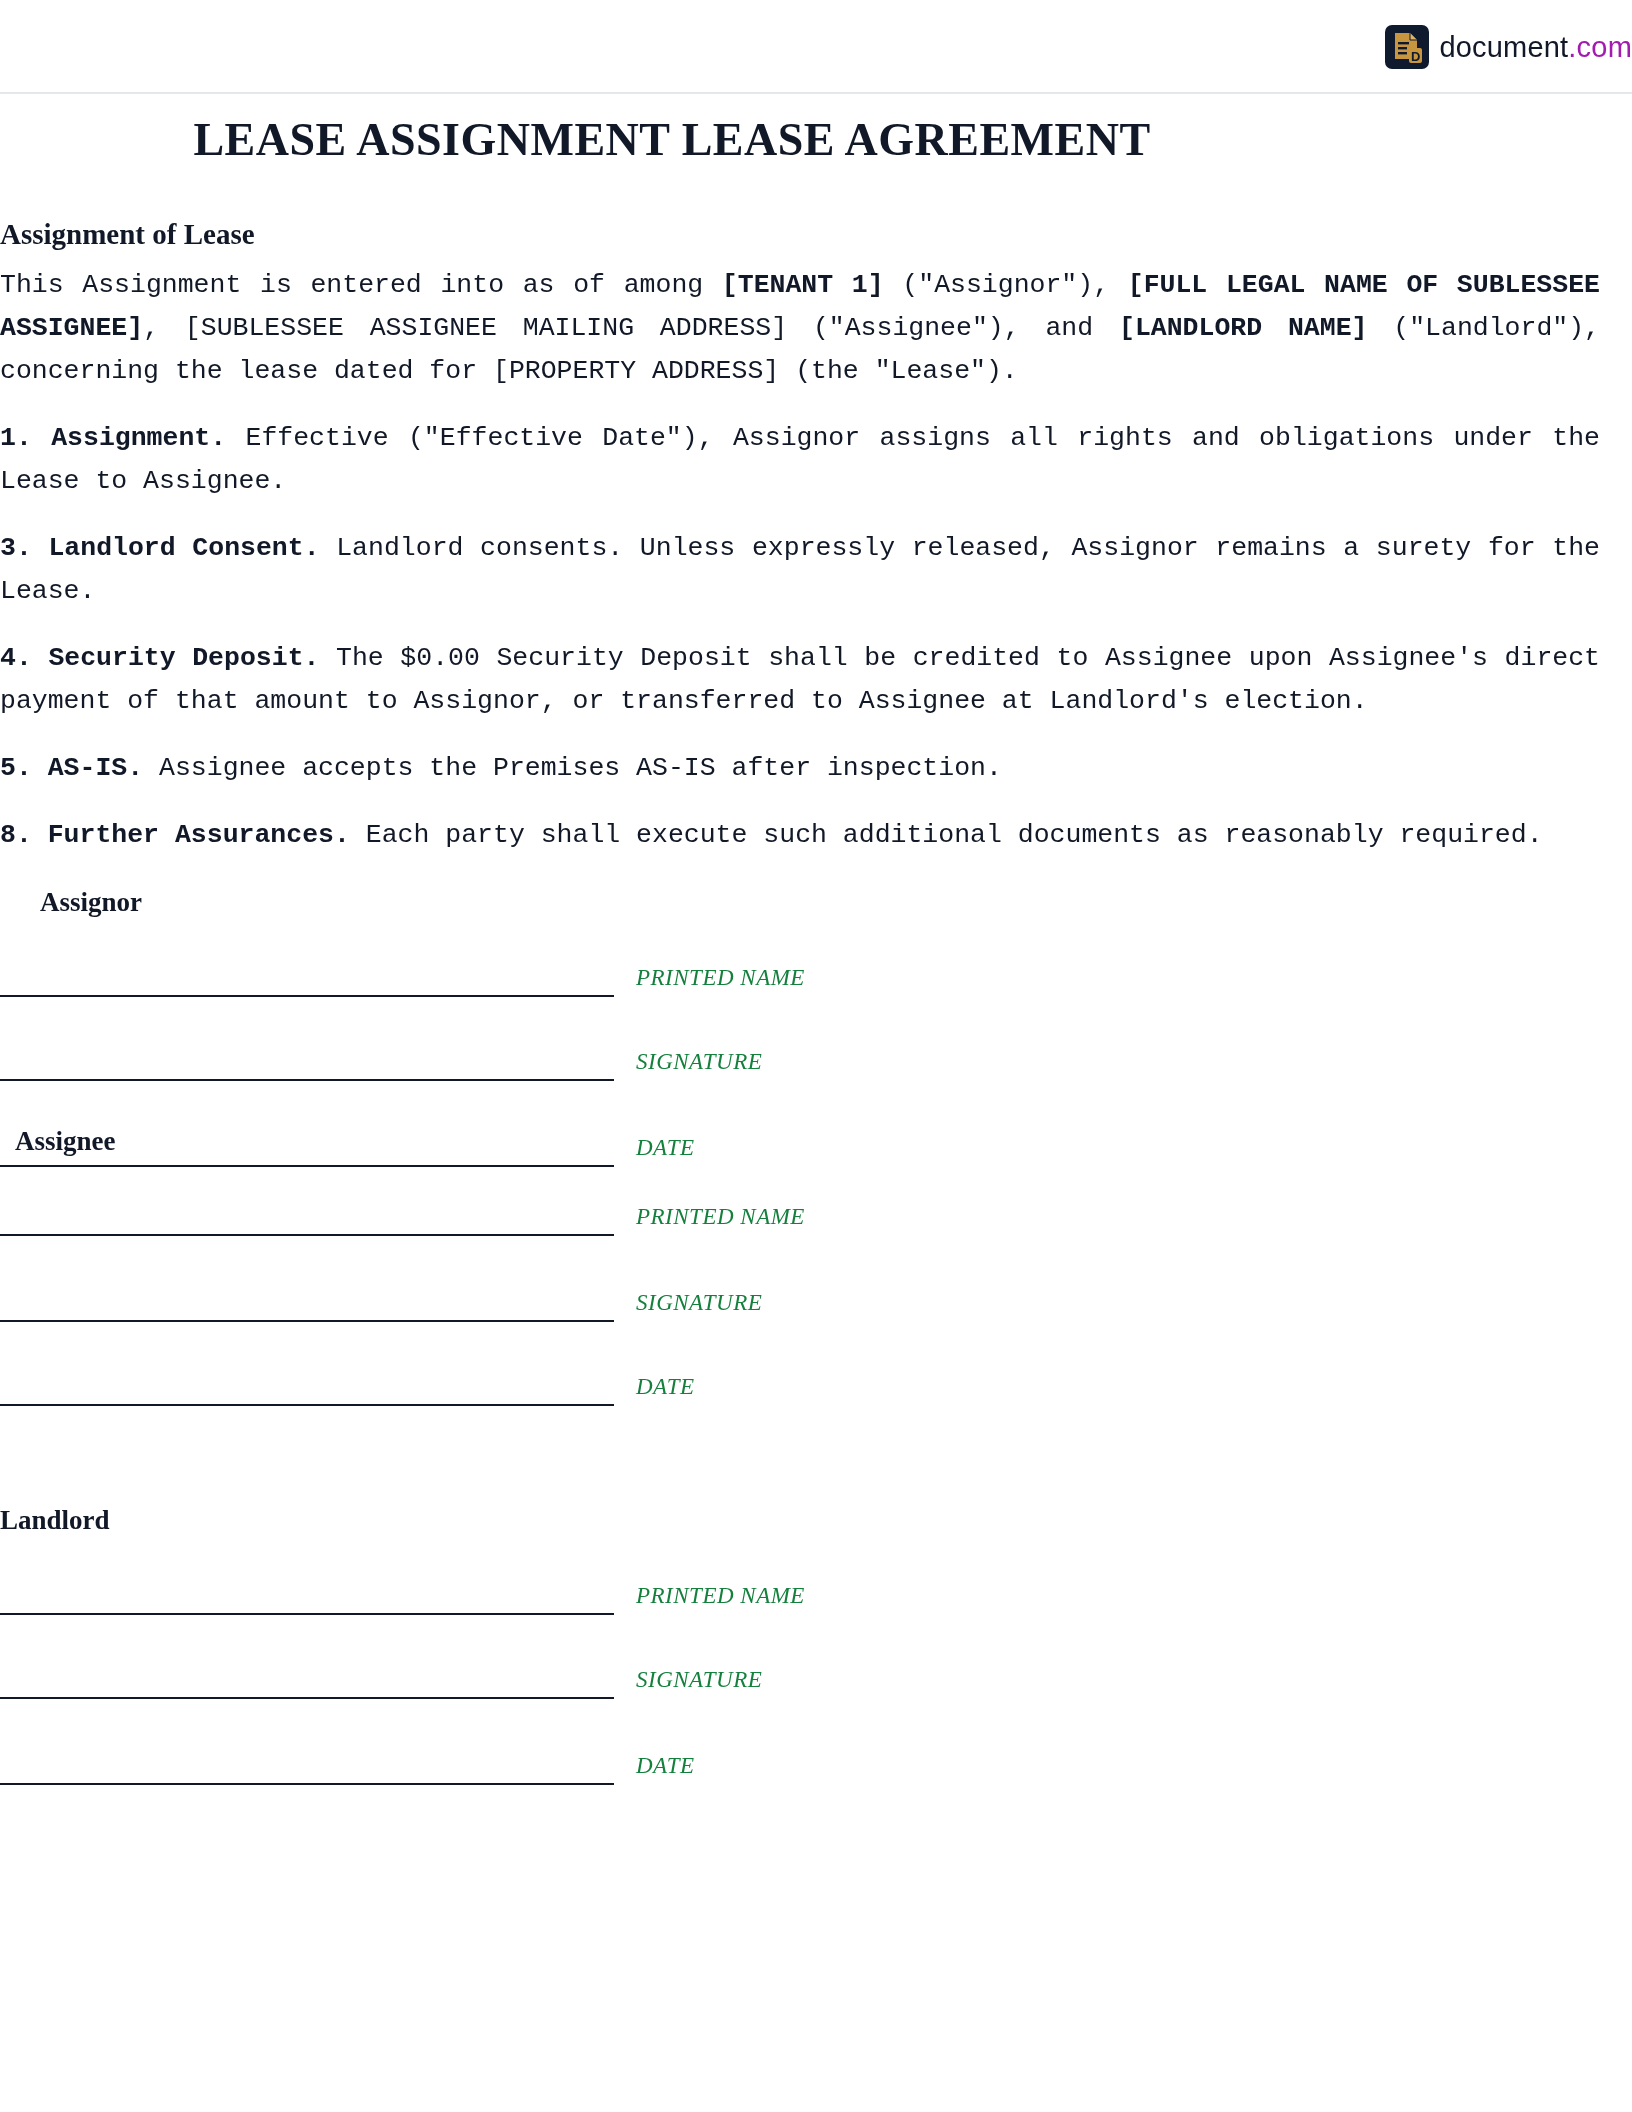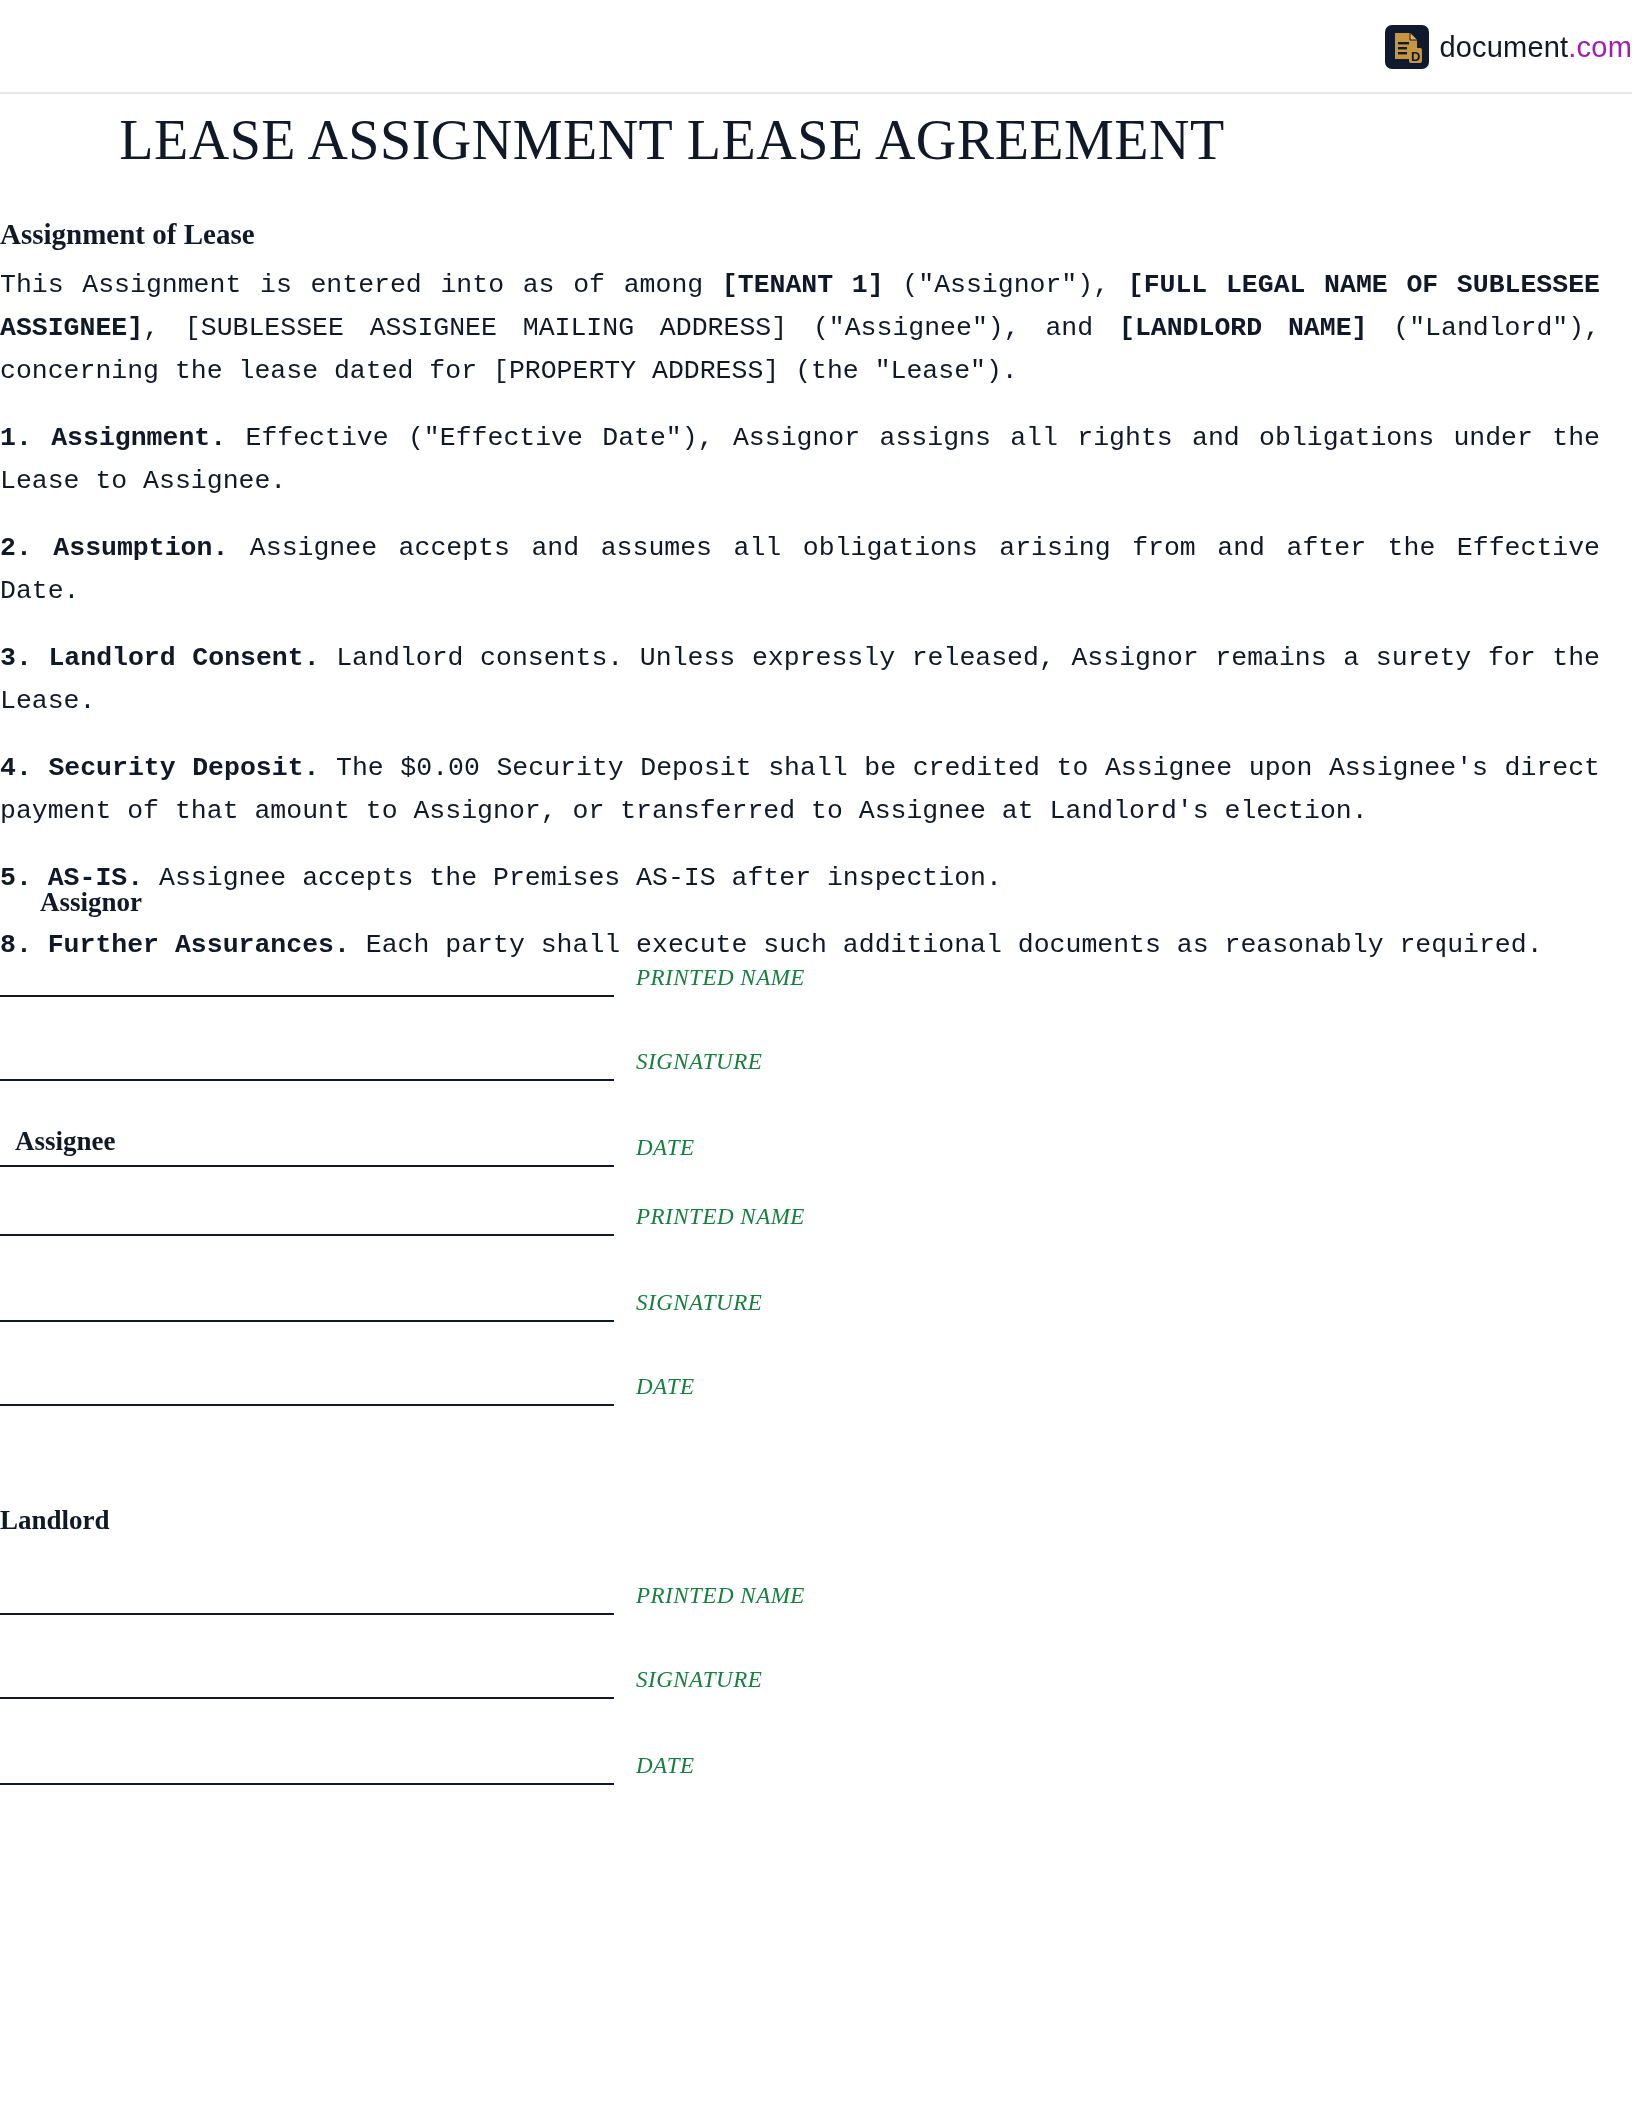--- a/index.html
+++ b/index.html
@@ -47,22 +47,22 @@
       letter-spacing: 0.2px;
     }
     .brand-text .tld { color: #a21caf; }
 
     .title {
       position: absolute;
       top: 112px;
       left: 0;
       width: 1344px;
       text-align: center;
-      font-size: 56px;
-      font-weight: normal;
+      font-size: 46px;
+      font-weight: bold;
       letter-spacing: 0.5px;
       margin: 0;
       line-height: 56px;
     }
     .content {
       position: absolute;
       left: 0;
       top: 212px;
       width: 1600px;
     }
@@ -139,21 +139,20 @@
 </header>
 
 <h1 class="title">LEASE ASSIGNMENT LEASE AGREEMENT</h1>
 
 <main class="content">
   <h2 class="section-heading">Assignment of Lease</h2>
 
   <p class="para intro"><span>This Assignment is entered into as of among </span><b>[TENANT 1]</b><span> ("Assignor"), </span><b>[FULL LEGAL NAME OF SUBLESSEE ASSIGNEE]</b><span>, [SUBLESSEE ASSIGNEE MAILING ADDRESS] ("Assignee"), and </span><b>[LANDLORD NAME]</b><span> ("Landlord"), concerning the lease dated for [PROPERTY ADDRESS] (the "Lease").</span></p>
 
   <p class="para clause"><b>1. Assignment.</b><span> Effective ("Effective Date"), Assignor assigns all rights and obligations under the Lease to Assignee.</span></p>
-  <p class="para clause"><b>2. Assumption.</b><span> Assignee accepts and assumes all obligations arising from and after the Effective Date.</span></p>
   <p class="para clause"><b>3. Landlord Consent.</b><span> Landlord consents. Unless expressly released, Assignor remains a surety for the Lease.</span></p>
   <p class="para clause"><b>4. Security Deposit.</b><span> The $0.00 Security Deposit shall be credited to Assignee upon Assignee's direct payment of that amount to Assignor, or transferred to Assignee at Landlord's election.</span></p>
   <p class="para clause"><b>5. AS-IS.</b><span> Assignee accepts the Premises AS-IS after inspection.</span></p>
   <p class="para clause"><b>8. Further Assurances.</b><span> Each party shall execute such additional documents as reasonably required.</span></p>
 </main>
 
 <section class="party" style="top:885px;padding-left:40px;">
   <h3 class="party-heading">Assignor</h3>
   <div class="sig-row" style="top:72px;">
     <div class="sig-line"></div>

